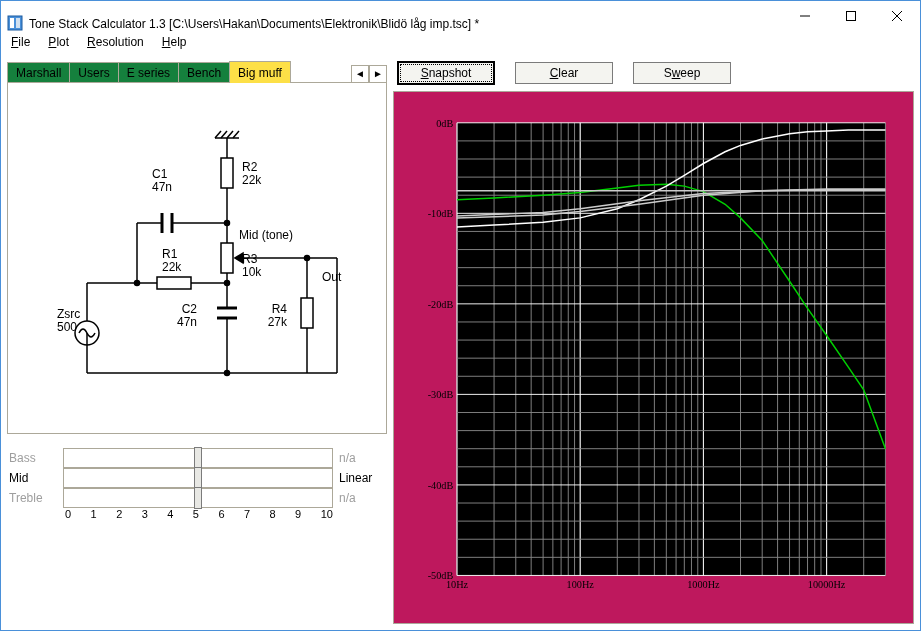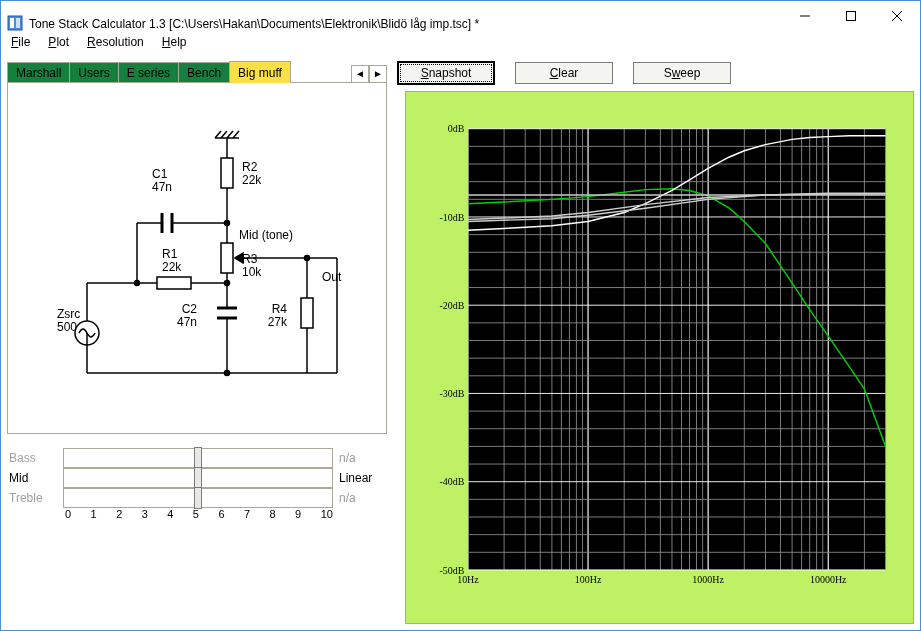--- a/index.html
+++ b/index.html
@@ -164,24 +164,23 @@
   }
   .gbtn.focused {
     outline: 1px dotted #000;
     outline-offset: -4px;
     border: 2px solid #000;
     height: 24px;
   }
   .gbtn .accel { text-decoration: underline; }
   .graph-frame {
     border: 1px solid #aca899;
-    background: #bef264;
+    background: #be185d;
     padding: 22px;
     flex: 1;
-    margin-left: 12px;
   }
   .graph {
     width: 100%;
     height: 100%;
     display: block;
   }
 </style>
 </head>
 <body>
 

